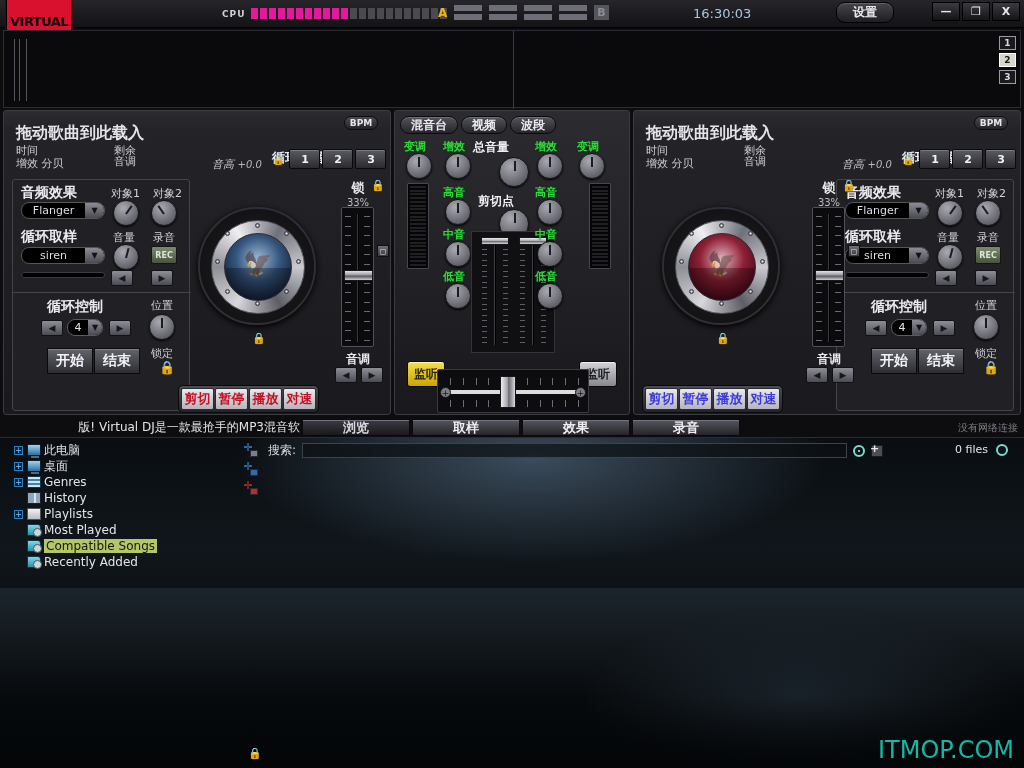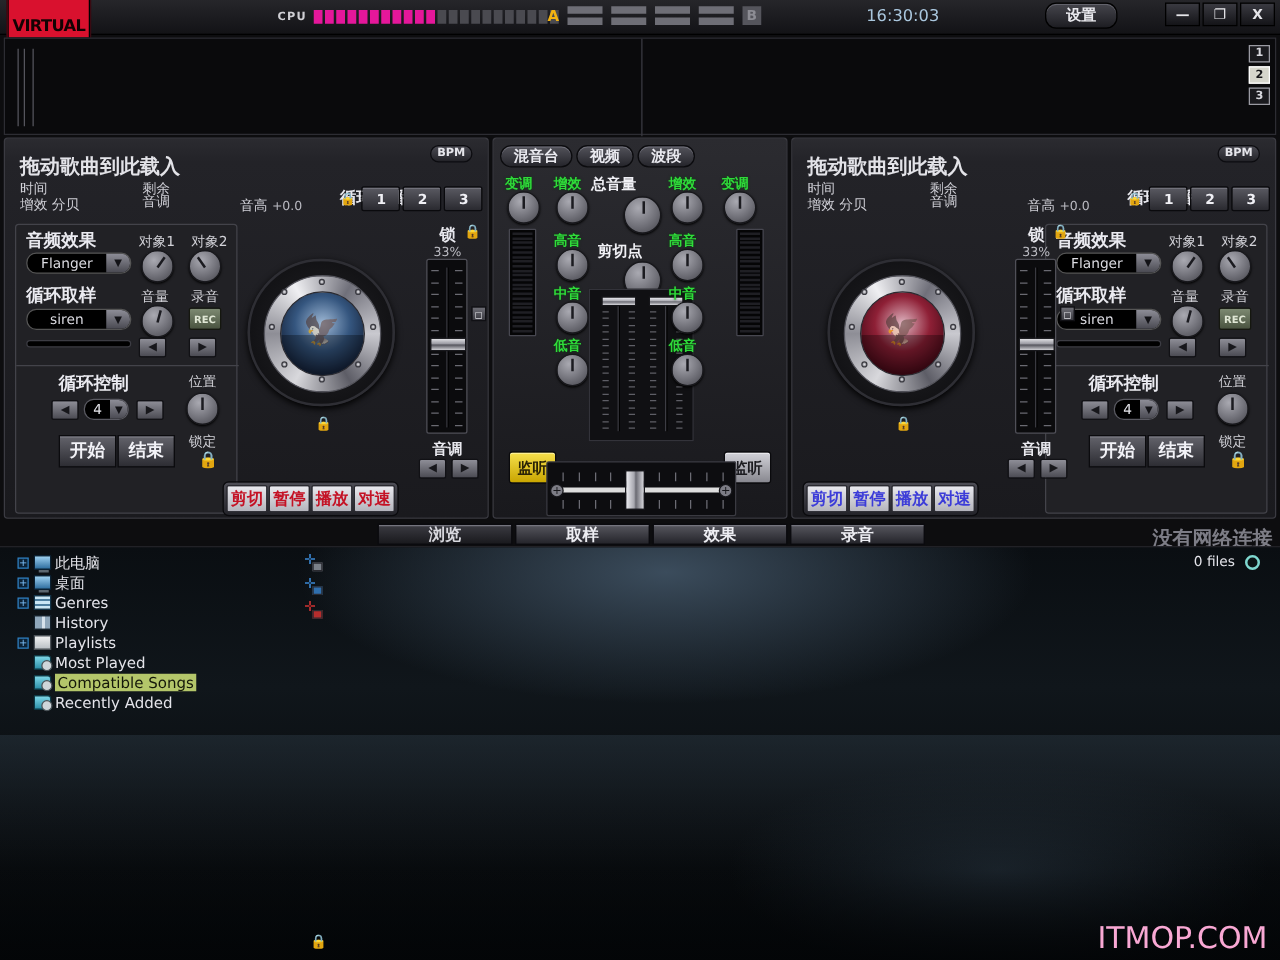--- a/index.html
+++ b/index.html
@@ -94,21 +94,21 @@
   .cuerow .lockmini{ color:#c8c8d0; font-size:10px; margin-right:3px;}
   .cuebtn{
     width:31px; height:20px; background:linear-gradient(180deg,#5a5a62,#2a2a30);
     border:1px solid #0a0a0d; border-radius:2px; color:#f0f0f5;
     font-size:11px; font-weight:bold; display:flex; align-items:center; justify-content:center;
     box-shadow:inset 0 1px 0 #7b7b84;
   }
   .dmeta{ position:absolute; left:12px; top:34px; font-size:11px; color:#cfcfd6; line-height:11px;}
   .dmeta .r2{ margin-top:2px; }
   .dmeta2{ position:absolute; left:110px; top:34px; font-size:11px; color:#cfcfd6; line-height:11px;}
-  .dpitch{ position:absolute; left:188px; top:46px; font-size:11px; color:#cfcfd6;}
+  .dpitch{ position:absolute; left:208px; top:46px; font-size:11px; color:#cfcfd6;font-style:italic;}
   .dpitch b{ font-weight:normal; color:#b9b9c0; font-size:10px;}
 
   
   .ctl{ position:absolute; top:68px; width:178px; height:232px;
         background:#212125; border:1px solid #43434a; border-radius:3px; }
   .ctlL{ left:8px; } .ctlR{ left:202px; }
   .sect-title{ font-size:14px; font-weight:bold; color:#eaeaf0;}
   .mini-lbl{ font-size:11px; color:#d2d2d8;}
   .combo{
     height:17px; background:#000; border:1px solid #555; border-radius:8px;
@@ -287,21 +287,21 @@
     display:flex; align-items:center; justify-content:flex-end;
   }
   .btabs{ position:absolute; left:302px; top:419px; display:flex; gap:2px;}
   .btab{
     width:108px; height:17px; border:1px solid #0a0a0e;
     font-size:13px; font-weight:bold; display:flex; align-items:center; justify-content:center;
     background:linear-gradient(180deg,#56565e,#24242a); color:#eeeef3;
     box-shadow:inset 0 1px 0 #74747e;
   }
   .btab.act{ background:linear-gradient(180deg,#3b3b42,#19191d); color:#d8d8de;}
-  .netstat{ position:absolute; right:6px; top:421px; font-size:16px; color:#7d7d86;font-weight:bold;}
+  .netstat{ position:absolute; right:6px; top:421px; font-size:10px; color:#7d7d86;}
 
   
   .browser{
     position:absolute; left:0; top:437px; width:1024px; height:331px;
     background:#07090b; border-top:1px solid #2a2a31;
   }
   .bgart{
     position:absolute; inset:0;
     background:
       radial-gradient(ellipse 420px 150px at 52% 6%, #3b4c5c 0%, rgba(26,35,43,0) 70%),
@@ -349,21 +349,21 @@
   .searchrow .slbl{ font-size:12px; color:#dcdce2;}
   .sinput{ width:545px; height:15px; background:rgba(12,16,20,0.72); border:1px solid #3b444c;}
   .srdot{ width:12px; height:12px; border-radius:50%; border:2px solid #7fd8d0; background:#0b1416;
           position:relative;}
   .srdot::after{content:"";position:absolute;left:3px;top:3px;width:2px;height:2px;background:#cfeeea;border-radius:50%;}
   .sradd{ width:12px; height:12px; background:#4d4d55; border:1px solid #1a1a1f; position:relative;}
   .sradd::after{content:"+";position:absolute;left:-2px;top:-4px;color:#e7e7ec;font-size:11px;font-weight:bold;}
   .filecount{ position:absolute; right:36px; top:443px; font-size:11px; color:#e4e4ea;}
   .filedot{ position:absolute; right:16px; top:444px; width:12px; height:12px; border-radius:50%;
             border:2px solid #7fd8d0; background:#0b1416;}
-  .wmark{ position:absolute; right:10px; bottom:4px; font-size:24px; color:#f9a8d4;
+  .wmark{ position:absolute; right:10px; bottom:4px; font-size:24px; color:#14b8a6;
           font-family:"DejaVu Sans","Liberation Sans",sans-serif;}
   .lockbl{ position:absolute; left:248px; bottom:8px; color:#9a9aa2; font-size:11px;}
 </style>
 </head>
 <body>
 
 <div class="app">
 
   <div class="titlebar">
     <div class="logo">
@@ -932,20 +932,21 @@
     </div>
 
     <div class="transport" style="left:8px">
       <div class="tbtn">剪切</div>
       <div class="tbtn">暂停</div>
       <div class="tbtn">播放</div>
       <div class="tbtn">对速</div>
     </div>
   </div>
 
+  <div class="ticker">版! Virtual DJ是一款最抢手的MP3混音软</div>
   <div class="btabs">
     <div class="btab act">浏览</div>
     <div class="btab">取样</div>
     <div class="btab">效果</div>
     <div class="btab">录音</div>
   </div>
   <div class="netstat">没有网络连接</div>
 
   <div class="browser">
     <div class="bgart"></div>
@@ -1005,16 +1006,22 @@
       <div class="tt tt3">
           <span class="plus">✛</span>
           <span class="sq"></span>
         </div>
     </div>
 
     <div class="wmark">ITMOP.COM</div>
     <div class="lockbl">🔒</div>
   </div>
 
+  <div class="searchrow">
+    <span class="slbl">搜索:</span>
+    <input class="sinput" placeholder="" style="">
+    <span class="srdot"></span>
+    <span class="sradd"></span>
+  </div>
   <div class="filecount">0 files</div>
   <div class="filedot"></div>
 
 </div>
 
 </body></html>

